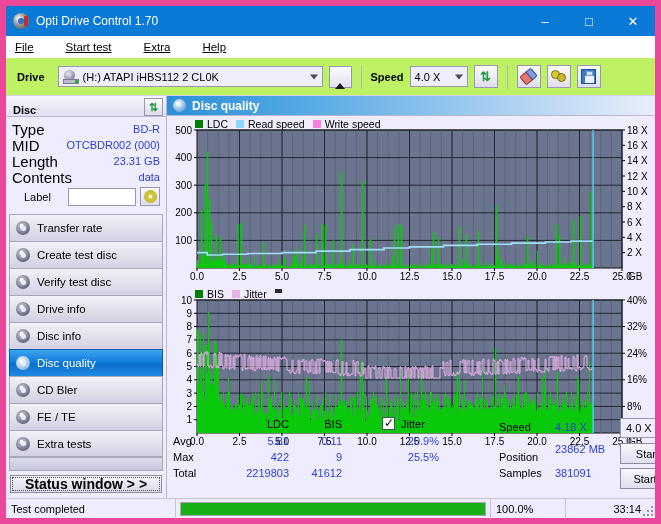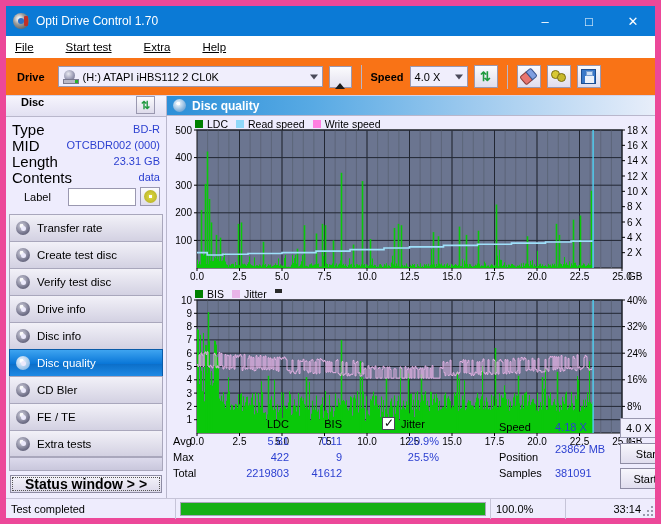--- a/index.html
+++ b/index.html
@@ -46,21 +46,21 @@
   
   .menubar {
     height: 22px; background: #ffffff; display: flex; align-items: center;
     padding-left: 9px; flex: 0 0 22px; gap: 32px;
     border-bottom: 1px solid #ffffff;
   }
   .menu-item { font-size: 11.5px; color: #000; }
   .menu-item u { text-decoration: underline; }
   
   .toolbar {
-    height: 38px; background: #f97316; display: flex; align-items: center;
+    height: 38px; background: #bef264; display: flex; align-items: center;
     padding: 0 6px; flex: 0 0 38px; gap: 6px;
     border-bottom: 1px solid #d4d2e8;
   }
   .tb-label { font-weight: bold; font-size: 11px; color: #000; }
   .drive-combo {
     height: 21px; flex: 0 0 265px; background: #f0eefc;
     border: 1px solid #9a98b0;
     display: flex; align-items: center; padding: 0 2px;
     position: relative;
   }
@@ -116,21 +116,21 @@
   .body {
     flex: 1 1 auto; display: flex; overflow: hidden;
   }
   .sidebar {
     width: 161px; flex: 0 0 161px; background: #eeecfd;
     display: flex; flex-direction: column;
     border-right: 1px solid #b9b7cc;
   }
   .disc-hdr {
     height: 22px; background: linear-gradient(#f6f5fd,#e2e0f2);
-    display:flex; align-items:flex-start; padding: 0 11px;
+    display:flex; align-items:flex-end; padding: 0 3px;
     border-bottom: 1px solid #b9b7cc;
   }
   .disc-hdr .t { font-weight:bold; font-size:11px; flex:1 1 auto; padding-left:4px; }
   .disc-hdr .refresh-sq {
     width:19px;height:18px;background:linear-gradient(#fbfbfd,#dedbeb);
     border:1px solid #9a98b0;display:flex;align-items:center;justify-content:center;
   }
   .disc-info { padding: 4px 6px 5px 6px; }
   .dirow { display:flex; justify-content:space-between; align-items:center; height:16px; }
   .dirow .k { font-size:15px; color:#000; }

